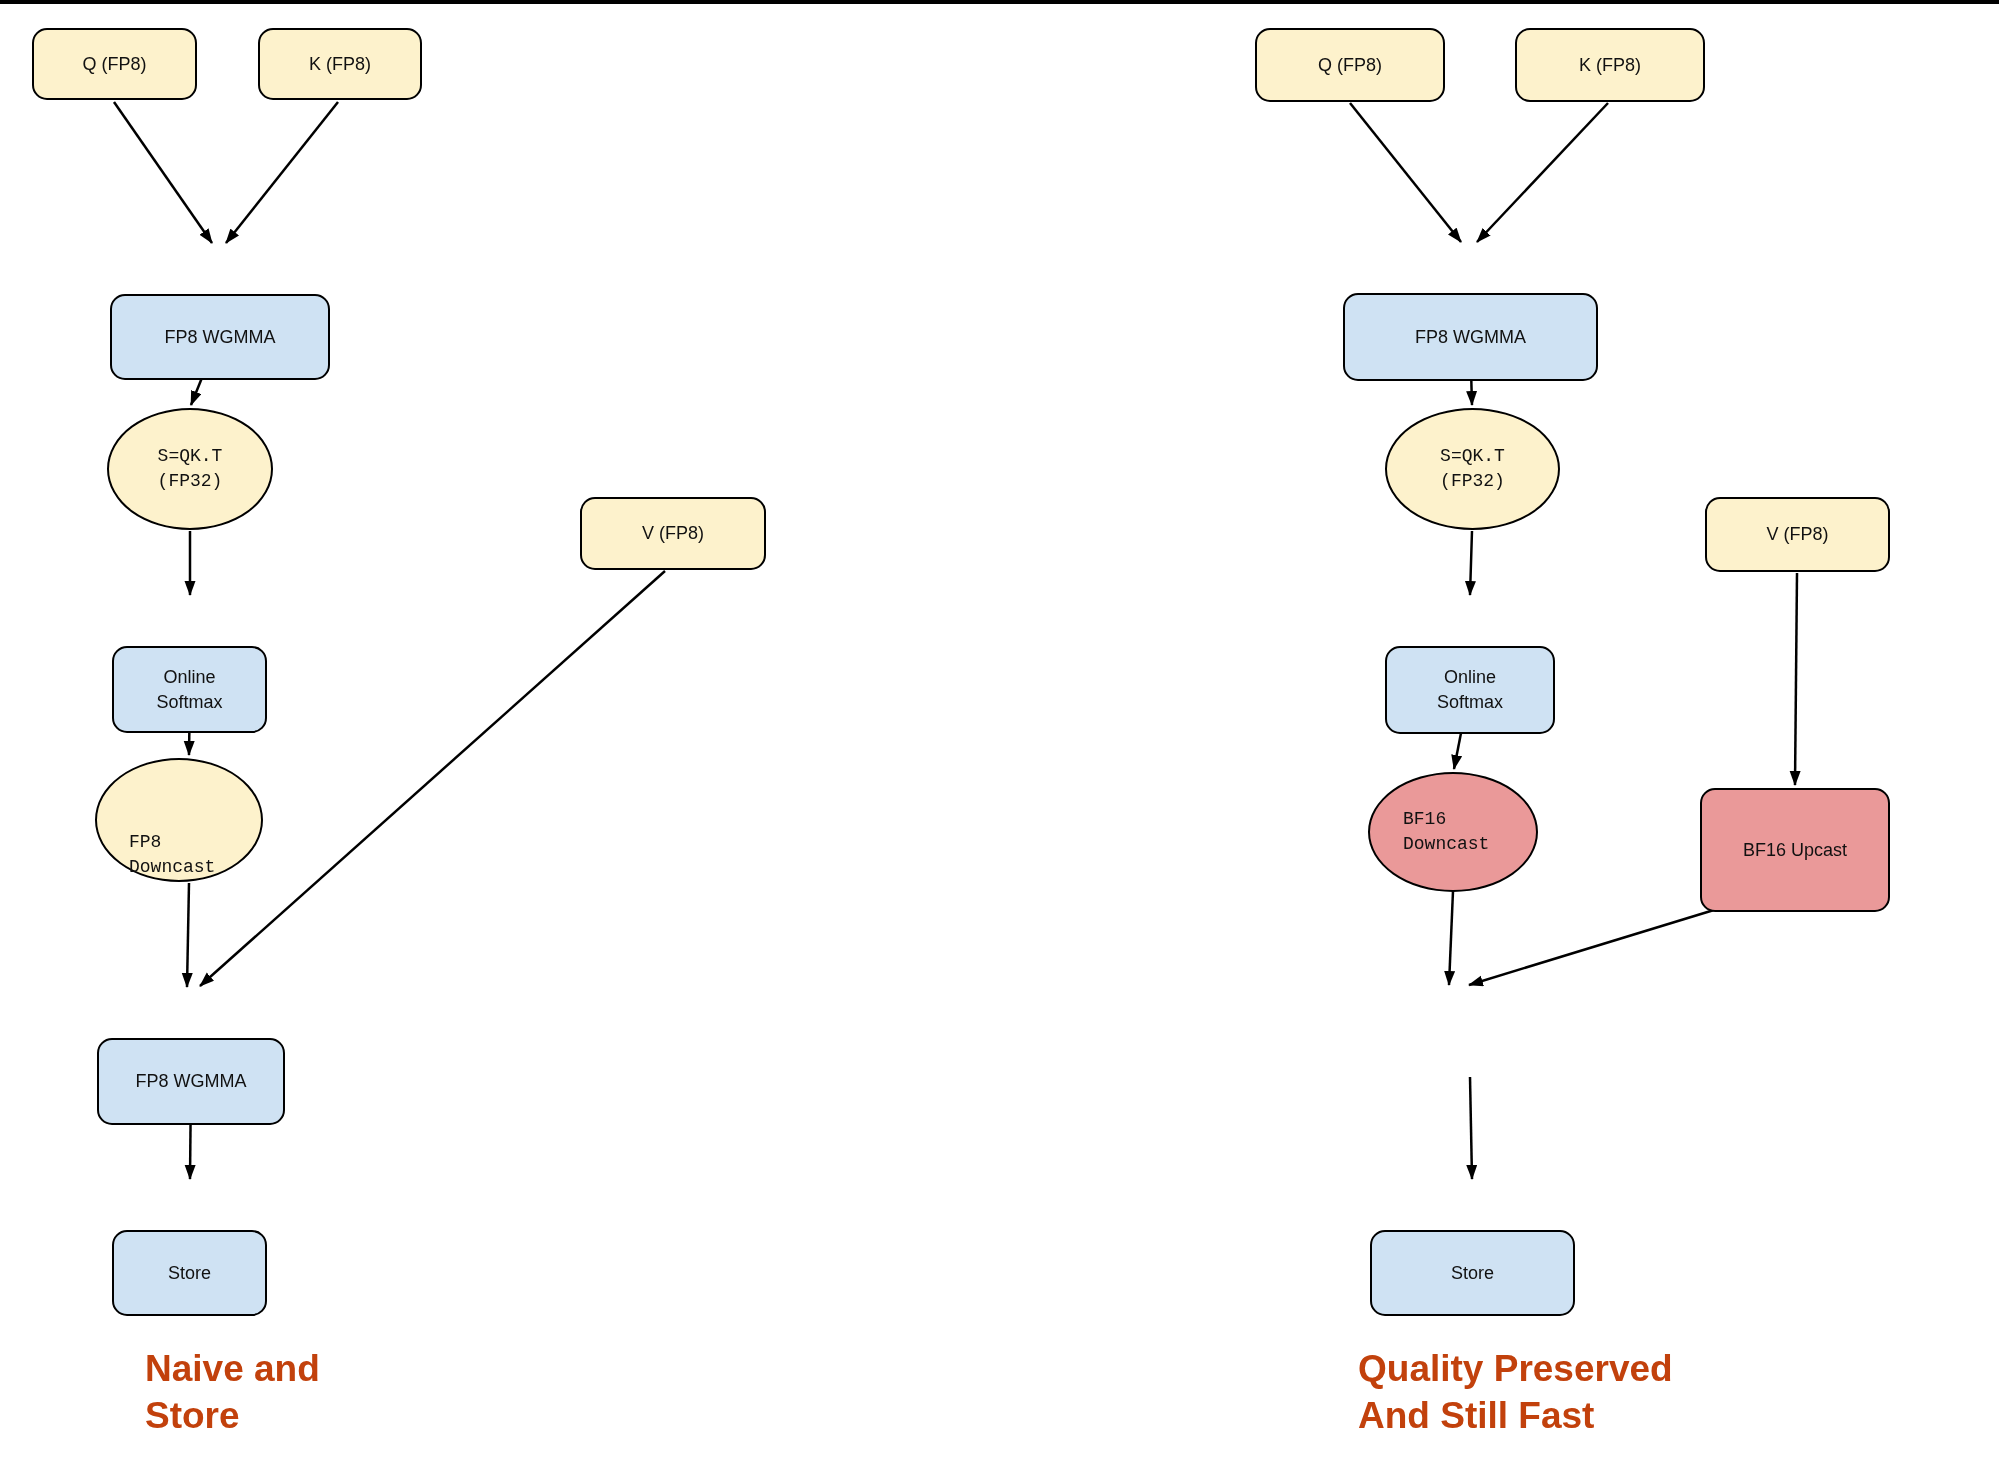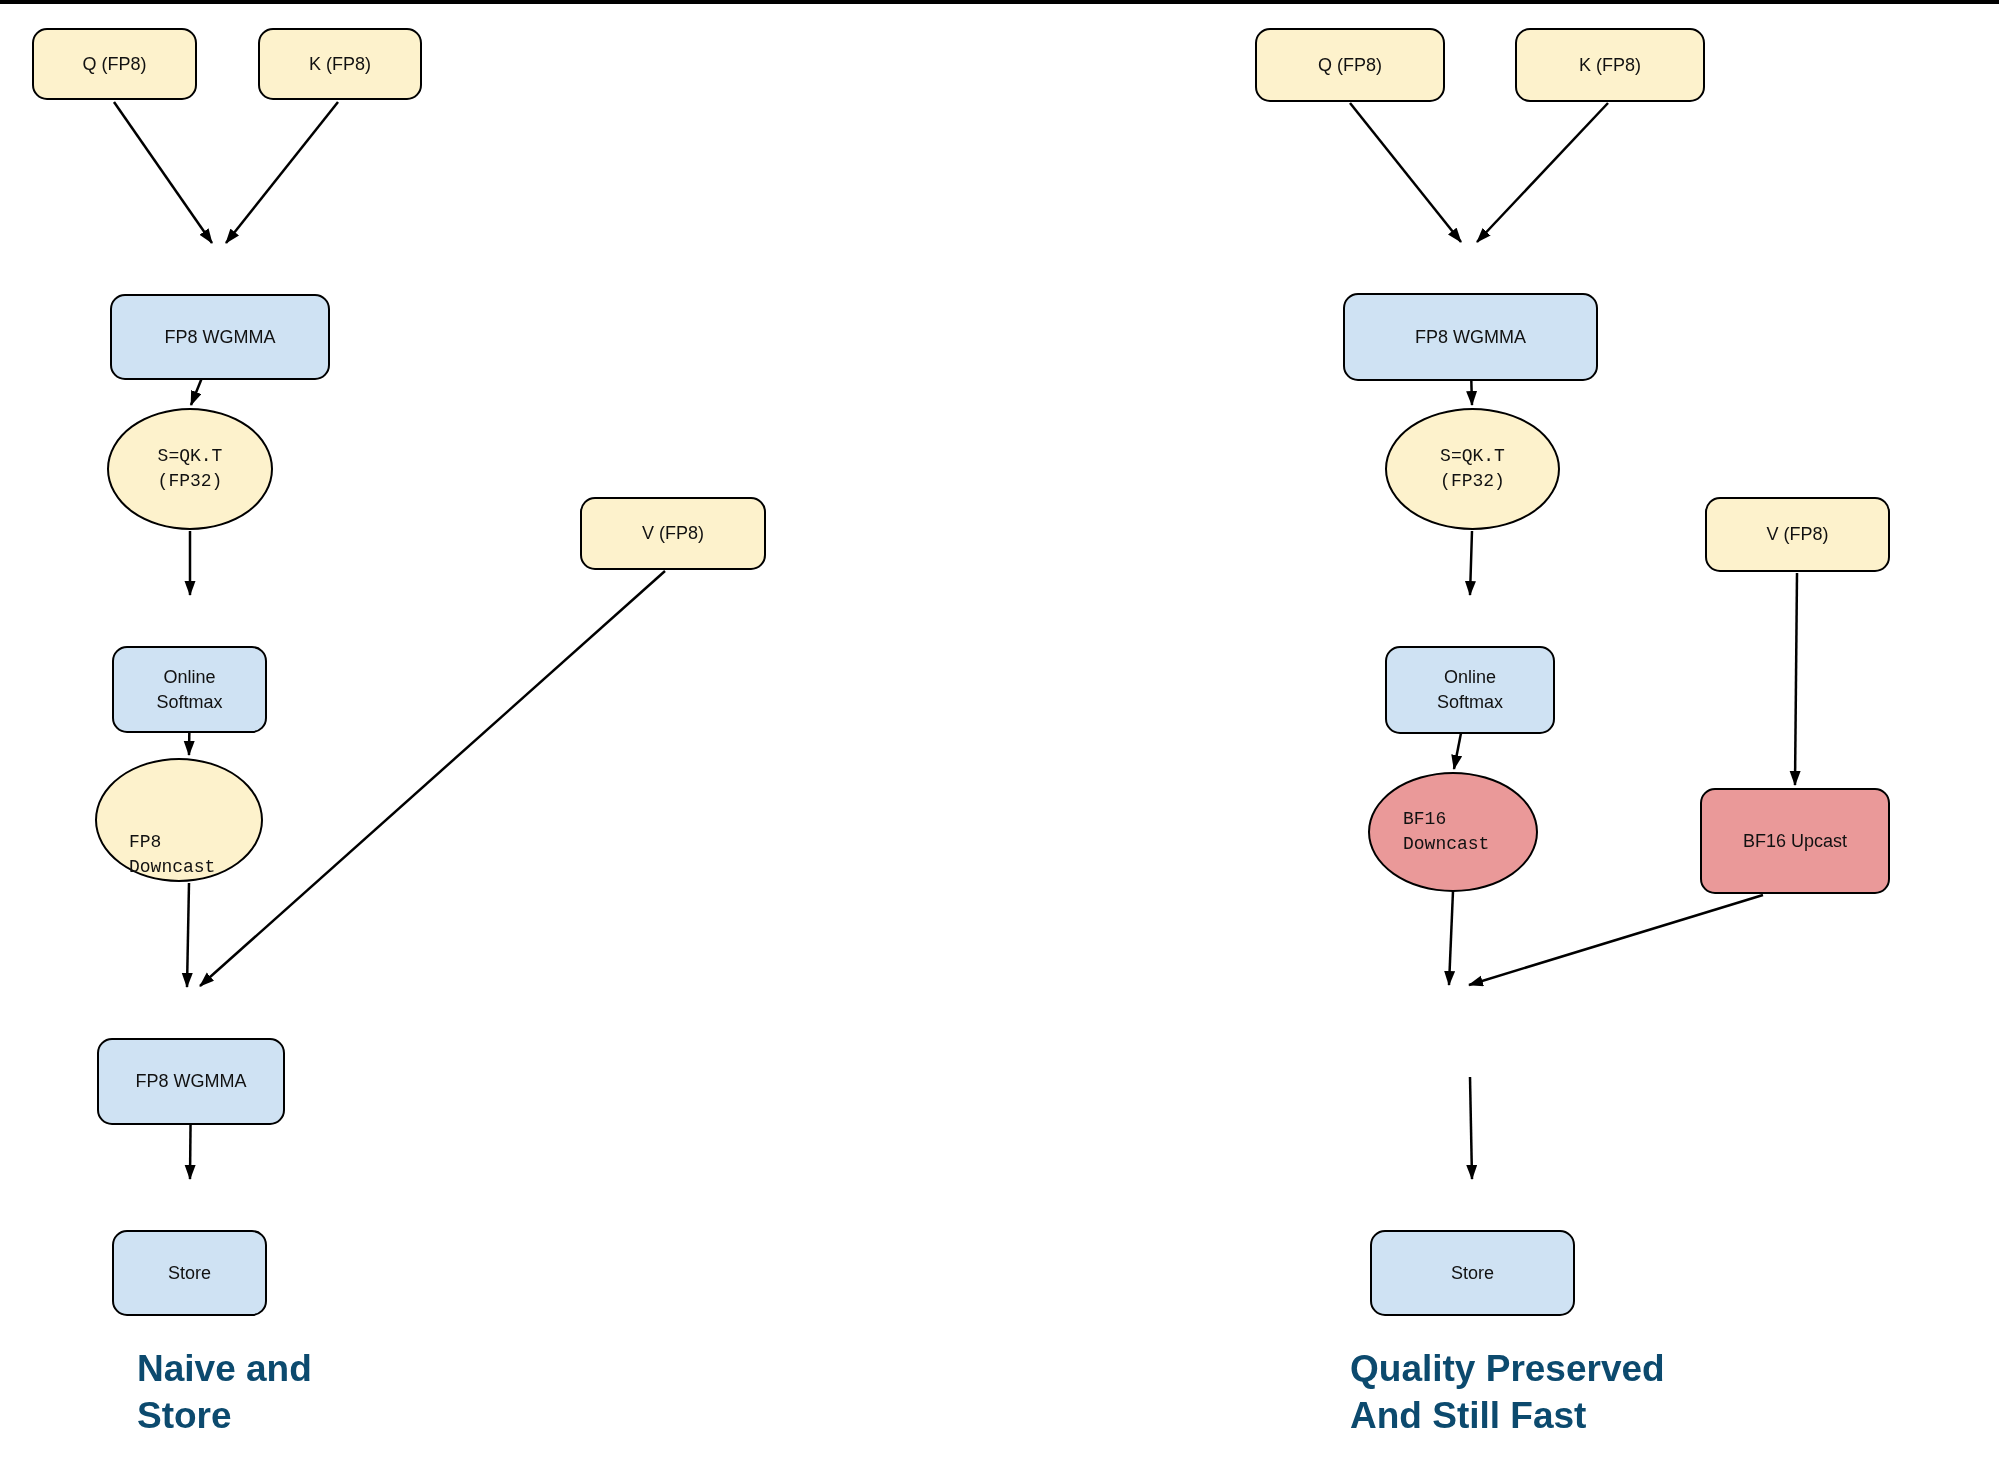--- a/index.html
+++ b/index.html
@@ -21,21 +21,21 @@
     font-size:18px; line-height:1.38; text-align:center; color:var(--text);
   }
   .ellipse{border-radius:50%;font-family:Liberation Mono, monospace;}
   .fill-yellow{background:var(--yellow);}
   .fill-blue{background:var(--blue);margin-top:48px;}
   .fill-red{background:var(--red);}
   .text-left-block{text-align:left; width:100px; margin:0 auto;}
   .text-left-block span{display:block;}
   .two-line span{display:block;}
   .caption{
-    position:absolute; font-size:37px; font-weight:bold; line-height:1.27; color:#0c4a6e;
+    position:absolute; font-size:37px; font-weight:bold; line-height:1.27; color:#c2410c;margin-left:8px;
   }
   .caption span{display:block;}
   #bottom-rule{
     position:absolute; left:0; top:1459; width:1999px; height:4px; background:#000;
   }
 </style>
 </head>
 <body>
 
 <div id="canvas">
@@ -131,21 +131,21 @@
   </div>
   <div class="node ellipse fill-red" style="left:1368px;top:772px;width:170px;height:120px;">
     <div class="text-left-block">
       <span>BF16</span>
       <span>Downcast</span>
     </div>
   </div>
   <div class="node fill-yellow" style="left:1705px;top:497px;width:185px;height:75px;">
     <span>V (FP8)</span>
   </div>
-  <div class="node fill-red" style="left:1700px;top:788px;width:190px;height:106px;">
+  <div class="node fill-red" style="left:1700px;top:788px;width:190px;height:124px;">
     <span>BF16 Upcast</span>
   </div>
   <div class="node fill-blue" style="left:1370px;top:1182px;width:205px;height:86px;">
     <span>Store</span>
   </div>
   <div class="caption" style="left:1350px;top:1346px;">
     <span>Quality Preserved</span>
     <span>And Still Fast</span>
   </div>
 

